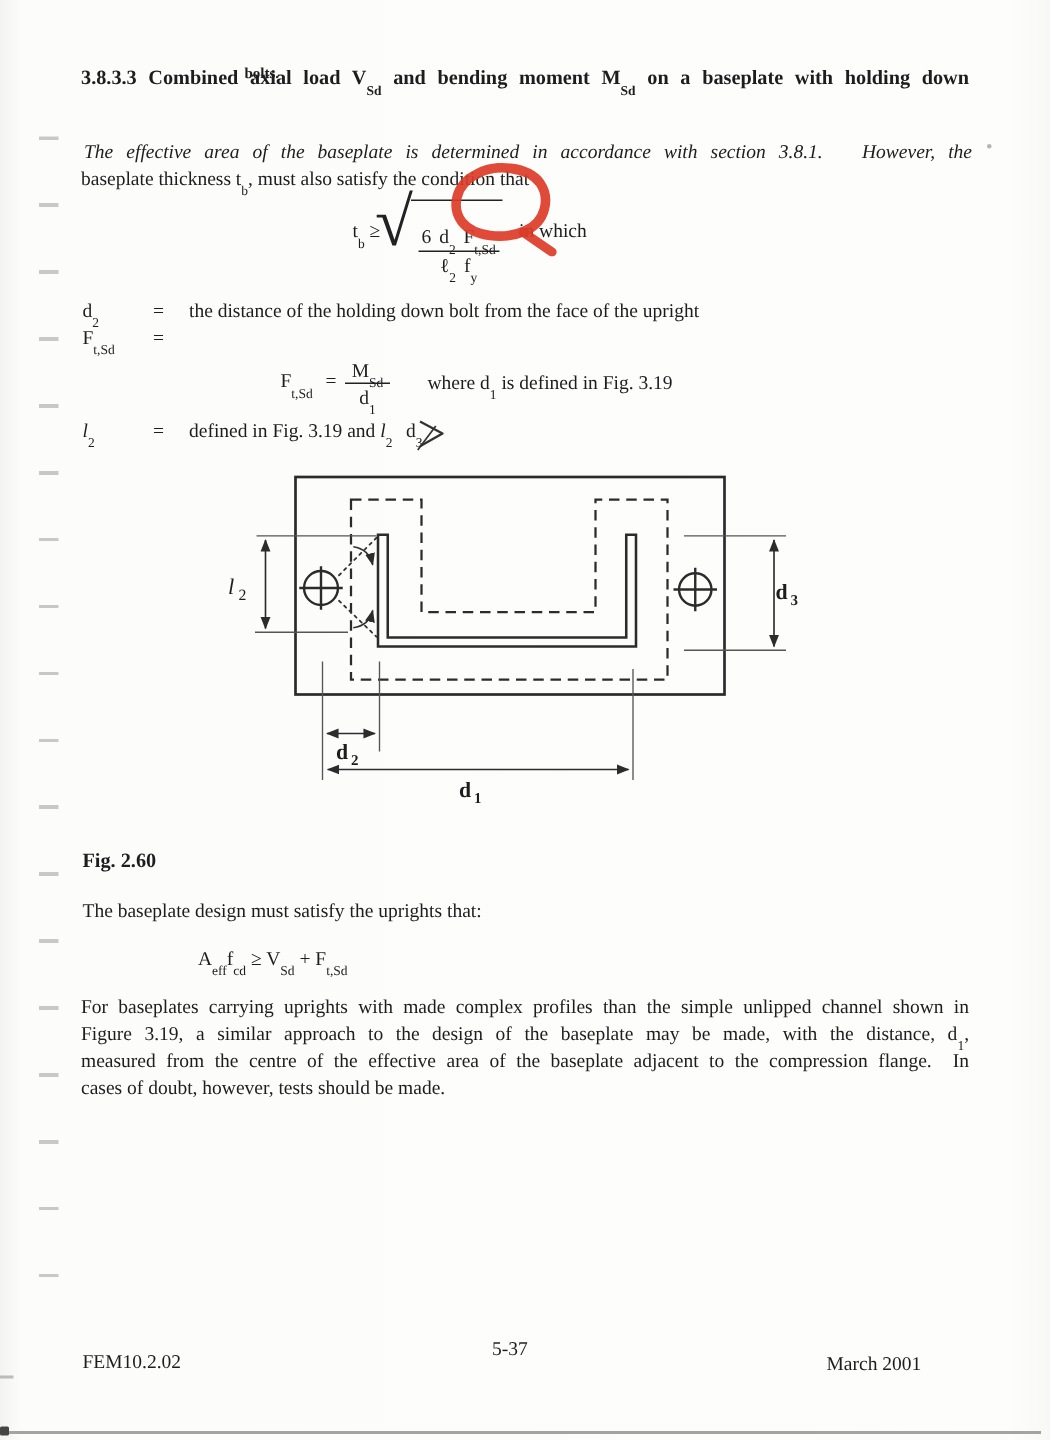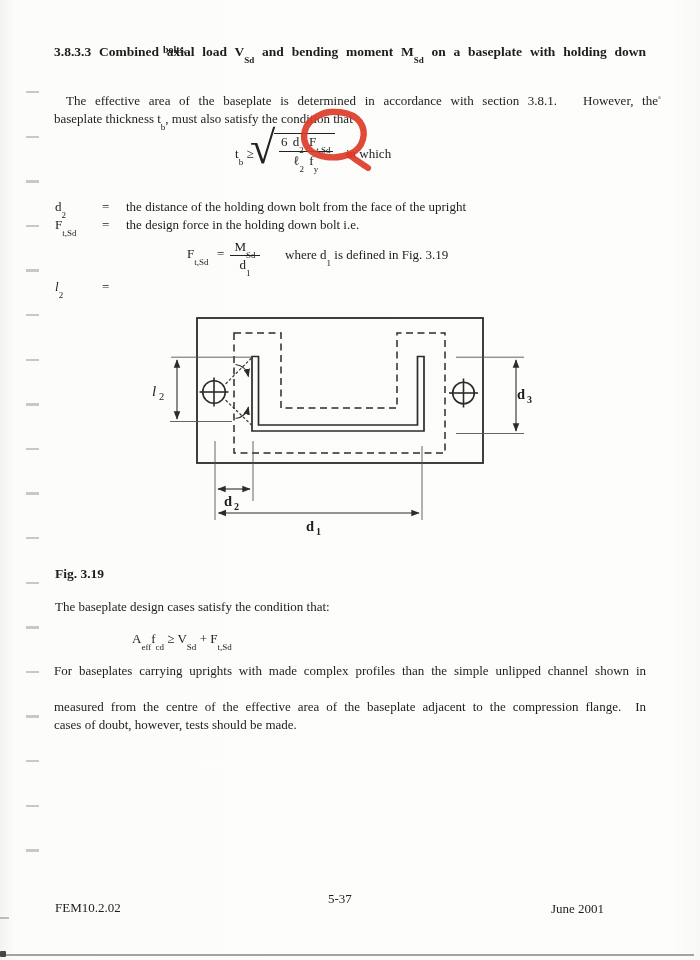--- a/index.html
+++ b/index.html
@@ -11,21 +11,21 @@
   }
   .abs{position:absolute;}
   .jline{width:592px;text-align:justify;text-align-last:justify;white-space:normal;}
   .bold{font-weight:700;}
   sub{font-size:9px;line-height:0;position:relative;top:3px;letter-spacing:0;}
   i{font-style:italic;}
   
   .fracbox{text-align:center;}
   .fracbox .num{border-bottom:1.2px solid #222;padding:0 3px 1px 3px;line-height:15px;}
   .fracbox .den{padding-top:1px;line-height:15px;}
-  .rootbox{border-top:1.4px solid #222;padding:0 2px 0 5px;text-align:center;}
+  .rootbox{border-top:1.4px solid #222;padding:16px 2px 0 5px;text-align:center;}
   .rootbox .num{border-bottom:1.2px solid #222;padding:0 2px 1px 2px;line-height:16px;word-spacing:2px;}
   .rootbox .den{padding-top:1px;line-height:15px;word-spacing:2px;}
   .radsign{font-size:46px;line-height:44px;font-weight:400;color:#222;}
   
   #margin-marks{left:26px;top:91px;width:13px;height:762px;
     background:repeating-linear-gradient(to bottom,rgba(80,80,80,.30) 0 2.4px,transparent 2.4px 44.6px);}
   #bottom-edge-line{left:3px;top:954px;width:691px;height:1.7px;background:#a3a3a1;}
   #bottom-edge-nub{left:0;top:951px;width:6px;height:6px;background:#454543;border-radius:1px;}
   #stray-dash{left:0;top:917px;width:9px;height:2.4px;background:rgba(80,80,80,.35);}
   #stray-dot{left:658px;top:96px;width:3px;height:3px;border-radius:50%;background:#8f8f8f;opacity:.65;}
@@ -38,21 +38,21 @@
 
   <div class="abs" id="margin-marks"></div>
   <div class="abs" id="stray-dash"></div>
   <div class="abs" id="stray-dot"></div>
   <div class="abs" id="bottom-edge-line"></div>
   <div class="abs" id="bottom-edge-nub"></div>
 
   <div class="abs jline bold" style="left:54px;top:44px;font-size:13.5px;">3.8.3.3 Combined axial load V<sub>Sd</sub> and bending moment M<sub>Sd</sub> on a baseplate with holding down</div>
   <div class="abs bold" style="left:123px;top:44px;font-size:10px;margin-left:40px;">bolts.</div>
 
-  <div class="abs jline" style="left:66px;top:93px;">The effective area of the baseplate is determined in accordance with section 3.8.1.&nbsp;&nbsp; However, the</div>
+  <div class="abs jline" style="left:56px;top:93px;font-style:italic;">The effective area of the baseplate is determined in accordance with section 3.8.1.&nbsp;&nbsp; However, the</div>
   <div class="abs" style="left:54px;top:111px;">baseplate thickness t<sub>b</sub>, must also satisfy the condition that</div>
 
   <div class="abs" style="left:235px;top:146px;">t<sub>b</sub> ≥</div>
   <div class="abs radsign" style="left:250px;top:126px;">√</div>
   <div class="abs rootbox" style="left:274px;top:133px;">
     <div class="num">6 d<sub>2</sub> F<sub>t,Sd</sub></div>
     <div class="den">ℓ<sub>2</sub> f<sub>y</sub></div>
   </div>
   <div class="abs" style="left:346px;top:146px;">in which</div>
 
@@ -60,32 +60,41 @@
     <path d="M 21,11 C 33,4 55,6 63,17 C 70,27 67,43 53,49 C 39,55 19,53 11,43 C 4,34 6,18 21,11 C 26,8 31,7 35,7" fill="none" stroke="#dc3b28" stroke-width="6.4" stroke-linecap="round" opacity="0.92"></path>
     <path d="M 52,50 C 58,54 65,59 71,63" fill="none" stroke="#dc3b28" stroke-width="6.2" stroke-linecap="round" opacity="0.92"></path>
   </svg>
 
   <div class="abs" style="left:55px;top:199px;">d<sub>2</sub></div>
   <div class="abs" style="left:102px;top:199px;">=</div>
   <div class="abs" style="left:126px;top:199px;">the distance of the holding down bolt from the face of the upright</div>
 
   <div class="abs" style="left:55px;top:217px;">F<sub>t,Sd</sub></div>
   <div class="abs" style="left:102px;top:217px;">=</div>
-  <div class="abs" style="left:126px;top:217px;">the design force in the holding down bolt i.e.</div>
 
   <div class="abs" style="left:187px;top:246px;">F<sub>t,Sd</sub></div>
   <div class="abs" style="left:217px;top:246px;">=</div>
   <div class="abs fracbox" style="left:230px;top:239px;min-width:30px;">
     <div class="num">M<sub>Sd</sub></div>
     <div class="den">d<sub>1</sub></div>
   </div>
   <div class="abs" style="left:268px;top:247px;margin-left:17px;">where d<sub>1</sub> is defined in Fig. 3.19</div>
 
   <div class="abs" style="left:55px;top:279px;"><i>l</i><sub>2</sub></div>
   <div class="abs" style="left:102px;top:279px;">=</div>
+  <div class="abs" style="left:126px;top:279px;display:flex;gap:9px;align-items:flex-start;">
+    <span>defined in Fig. 3.19 and <i>l</i><sub>2</sub></span>
+    <span style="position:relative;display:inline-block;width:26px;height:22px;">
+      <span style="position:absolute;left:0;top:0;"><span>d</span><sub>3</sub></span>
+      <svg style="position:absolute;left:7px;top:-2px;" width="20" height="24" viewBox="0 0 20 24">
+        <path d="M2,4 L17,12 L2,20.5" fill="none" stroke="#333" stroke-width="1.6" stroke-linejoin="round"></path>
+        <path d="M0.5,23 L12.5,7" fill="none" stroke="#333" stroke-width="1.1"></path>
+      </svg>
+    </span>
+  </div>
 
   <svg class="abs" style="left:140px;top:308px;" width="410" height="236" viewBox="140 308 410 236">
     <defs>
       <marker id="arr" markerWidth="8" markerHeight="8" viewBox="0 0 8 8" refX="7" refY="4" orient="auto-start-reverse">
         <path d="M0,1 L7.6,4 L0,7 Z" fill="#2c2c2c"></path>
       </marker>
     </defs>
 
     <rect x="197" y="318" width="286" height="145" fill="none" stroke="#2b2b2b" stroke-width="1.8"></rect>
 
@@ -138,26 +147,27 @@
       <text x="527" y="403" font-size="10" font-weight="bold">3</text>
 
       <text x="224" y="506" font-size="14.5" font-weight="bold">d</text>
       <text x="234" y="510" font-size="10" font-weight="bold">2</text>
 
       <text x="306" y="531" font-size="14.5" font-weight="bold">d</text>
       <text x="316" y="535" font-size="10" font-weight="bold">1</text>
     </g>
   </svg>
 
-  <div class="abs bold" style="left:55px;top:566px;font-size:13.5px;">Fig. 3.19</div>
+  <div class="abs bold" style="left:55px;top:566px;font-size:13.5px;">Fig. 2.60</div>
 
-  <div class="abs" style="left:55px;top:599px;">The baseplate design cases satisfy the condition that:</div>
+  <div class="abs" style="left:55px;top:599px;">The baseplate design must satisfy the uprights that:</div>
   <div class="abs" style="left:132px;top:631px;">A<sub>eff</sub>f<sub>cd</sub> ≥ V<sub>Sd</sub> + F<sub>t,Sd</sub></div>
 
   <div class="abs jline" style="left:54px;top:663px;">For baseplates carrying uprights with made complex profiles than the simple unlipped channel shown in</div>
+  <div class="abs jline" style="left:54px;top:681px;">Figure 3.19, a similar approach to the design of the baseplate may be made, with the distance, d<sub>1</sub>,</div>
   <div class="abs" style="left:54px;top:717px;">cases of doubt, however, tests should be made.</div>
   <div class="abs jline" style="left:54px;top:699px;">measured from the centre of the effective area of the baseplate adjacent to the compression flange.&nbsp; In</div>
 
   <div class="abs" style="left:55px;top:900px;">FEM10.2.02</div>
   <div class="abs" style="left:328px;top:891px;">5-37</div>
-  <div class="abs" style="left:551px;top:901px;">June 2001</div>
+  <div class="abs" style="left:551px;top:901px;">March 2001</div>
 
 </div>
 
 </body></html>

